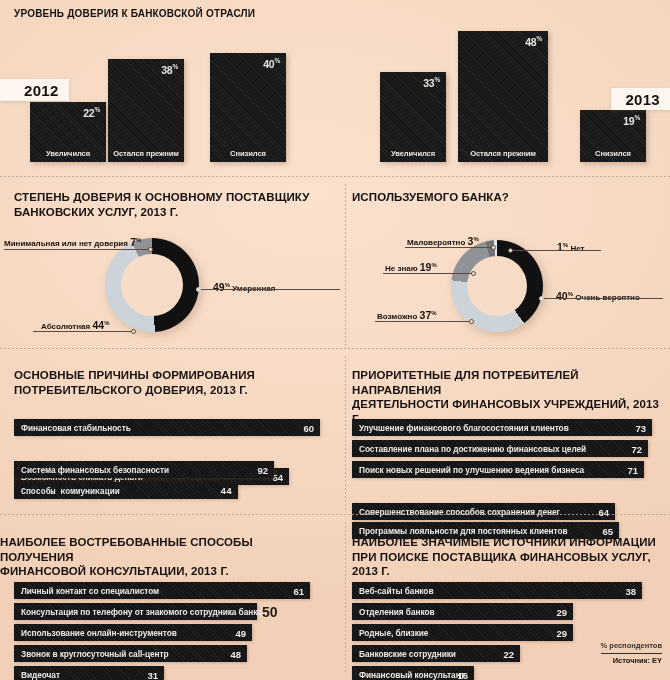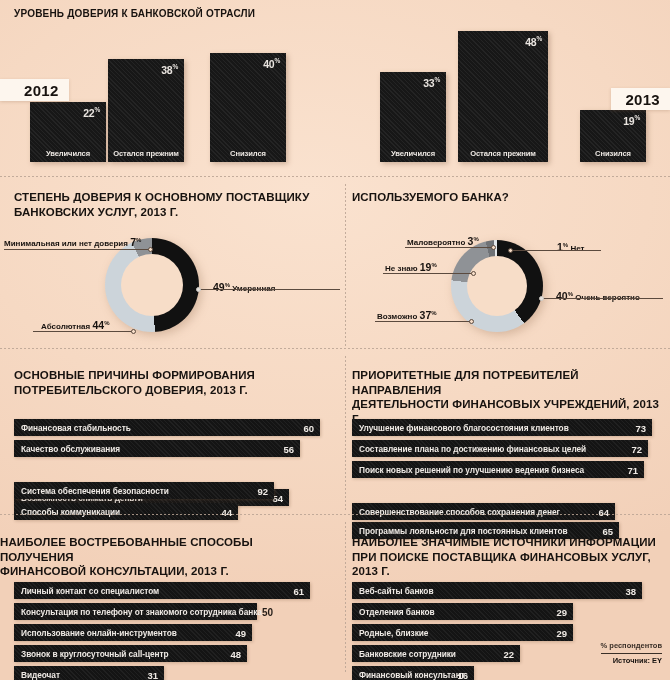--- a/index.html
+++ b/index.html
@@ -86,21 +86,21 @@
   .bar .btxt{
     position:absolute;left:7px;top:50%;transform:translateY(-50%);
     color:#efeae5;font-size:8.3px;font-weight:bold;white-space:nowrap;letter-spacing:-.05px;
   }
   .bar .bval{
     position:absolute;right:6px;top:50%;transform:translateY(-50%);
     color:#efeae5;font-size:9.5px;font-weight:bold;
   }
   .bval.outside{
     position:absolute;top:50%;transform:translateY(-50%);
-    color:#241d18;font-size:10px;font-weight:bold;
+    color:#241d18;font-size:14px;font-weight:bold;
   }
 
   
   .foot{position:absolute;right:8px;text-align:right;}
   .foot .f1{font-size:7.5px;font-weight:bold;color:#3a2f27;padding-bottom:2px;}
   .foot .fline{height:1px;background:#3a2f27;margin:1px 0 2px 0;}
   .foot .f2{font-size:7.5px;font-weight:bold;color:#17120f;}
 </style>
 </head>
 <body>
@@ -189,39 +189,33 @@
     <div>ПОТРЕБИТЕЛЬСКОГО ДОВЕРИЯ, 2013 г.</div>
   </div>
   <div class="barlist" id="list-reasons" style="left:14px;top:419px;width:316px">
       <div class="brow">
         <div class="bar" style="width: 306px;">
           <div class="btxt">Финансовая стабильность</div>
           <div class="bval">60</div>
         </div>
       </div>
       <div class="brow">
-        <div class="bar" style="width: 286px;">
-          <div class="btxt">Качество обслуживания</div>
-          <div class="bval">56</div>
-        </div>
-      </div>
-      <div class="brow">
         <div class="bar" style="width: 275px; margin-top: 28px;">
           <div class="btxt">Возможность снимать деньги</div>
           <div class="bval">54</div>
         </div>
       </div>
       <div class="brow">
         <div class="bar" style="width: 260px;">
-          <div class="btxt">Система обеспечения безопасности</div>
+          <div class="btxt">Система финансовых безопасности</div>
           <div class="bval">92</div>
         </div>
       </div>
       <div class="brow">
-        <div class="bar" style="width: 224px;">
+        <div class="bar" style="width: 224px; font-family: Liberation Mono, monospace;">
           <div class="btxt">Способы коммуникации</div>
           <div class="bval">44</div>
         </div>
       </div>
     </div>
 
   <div class="sect-title" style="left:352px;top:368px;width:312px">
     <div>ПРИОРИТЕТНЫЕ ДЛЯ ПОТРЕБИТЕЛЕЙ НАПРАВЛЕНИЯ</div>
     <div>ДЕЯТЕЛЬНОСТИ ФИНАНСОВЫХ УЧРЕЖДЕНИЙ, 2013 г.</div>
   </div>

